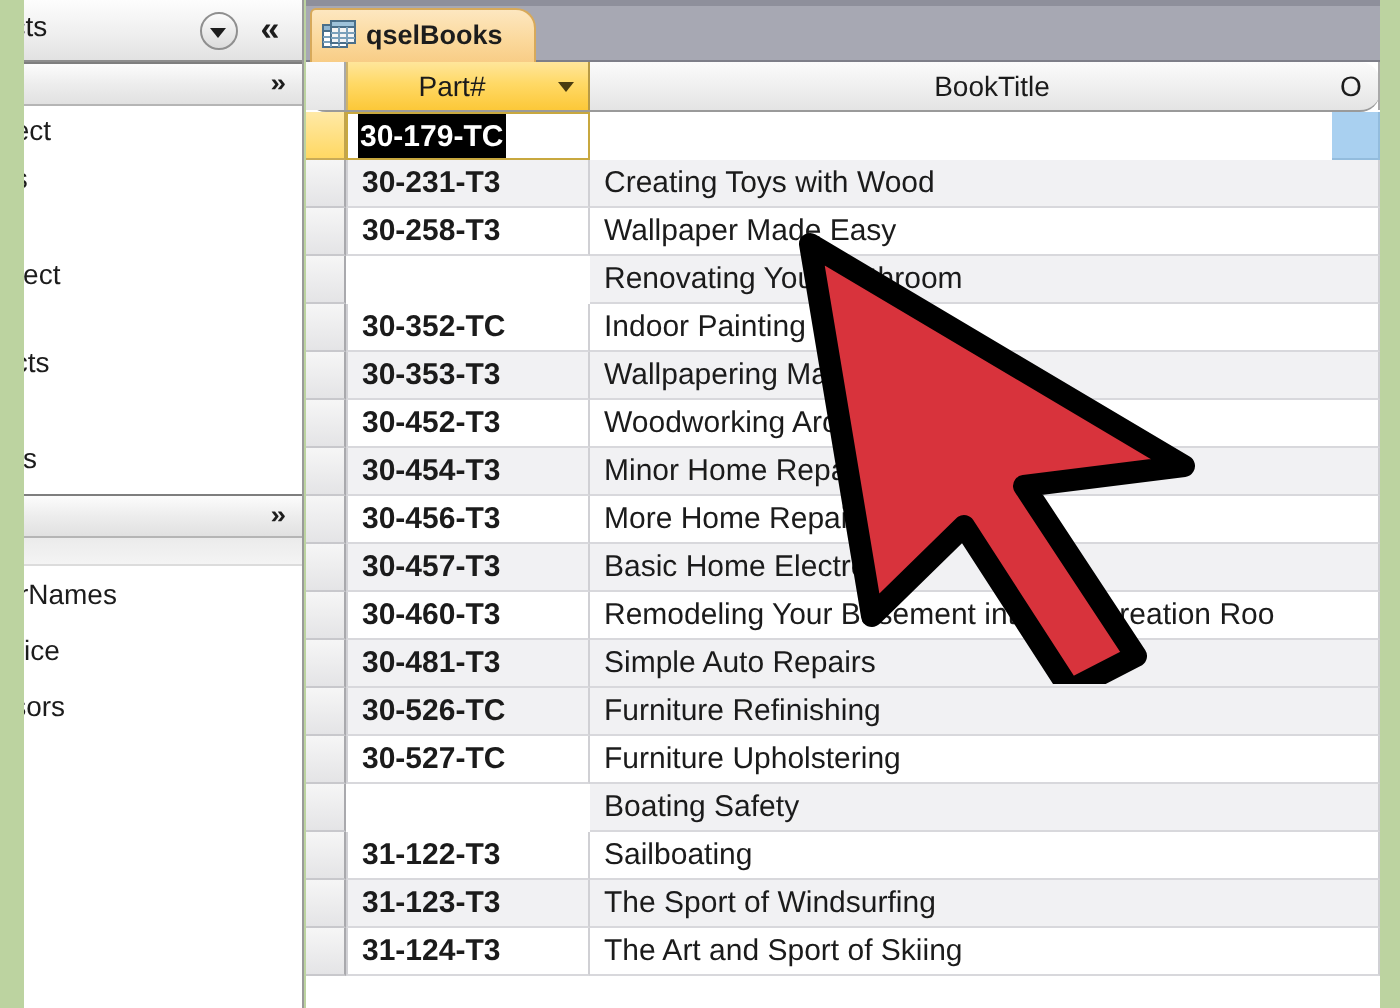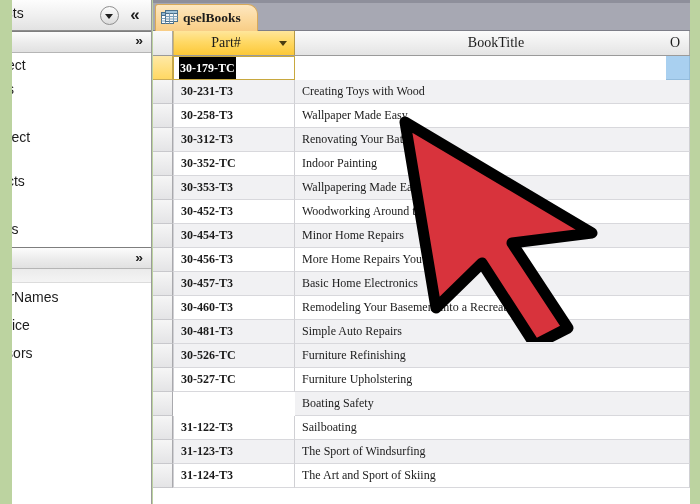--- a/index.html
+++ b/index.html
@@ -135,21 +135,20 @@
   .nav-gap { height: 20px; }
 
   
   #doc-area {
     position: absolute;
     left: 153px;
     top: 0;
     width: 537px;
     height: 504px;
     overflow: hidden;
-    font-family: Liberation Serif, serif;
   }
 
   #tab-strip {
     position: relative;
     height: 31px;
     background: #a7a8b3;
     border-bottom: 1px solid #7d7e88;
     box-sizing: border-box;
   }
   #tab-strip::before {
@@ -190,20 +189,21 @@
     background: #ffffff;
     height: 473px;
     overflow: hidden;
   }
 
   .grid-row {
     position: relative;
     height: 24px;
     box-sizing: border-box;
     white-space: nowrap;
+    border-radius: 10px;
   }
 
   
   #header-row {
     height: 25px;
     border-bottom: 1px solid #9a9a9a;
     background: linear-gradient(to bottom, #fbfbfb 0%, #f0f0f0 48%, #e4e4e4 100%);
   }
   .cell {
     position: absolute;
@@ -265,21 +265,21 @@
   }
   .data-row.alt .c-part,
   .data-row.alt .c-title,
   .data-row.alt .c-third {
     background: #f1f1f3;
   }
   .data-row .c-part { border-left: 1px solid #d0d0d4; }
 
   .cell-text {
     display: block;
-    font-size: 12px;
+    font-size: 15px;
     line-height: 23px;
     color: #1b1b1b;
     padding-left: 7px;
     white-space: nowrap;
     overflow: hidden;
   }
   .c-part .cell-text { font-weight: bold; }
 
   
   #row-0 .c-sel {
@@ -446,23 +446,20 @@
               <div class="cell c-part">
                 <span class="cell-text">30-258-T3</span>
               </div>
               <div class="cell c-title">
                 <span class="cell-text">Wallpaper Made Easy</span>
               </div>
               <div class="cell c-third"></div>
             </div>
             <div class="grid-row data-row alt" id="row-3">
               <div class="cell c-sel"></div>
-              <div class="cell c-part">
-                <span class="cell-text">30-312-T3</span>
-              </div>
               <div class="cell c-title">
                 <span class="cell-text">Renovating Your Bathroom</span>
               </div>
               <div class="cell c-third"></div>
             </div>
             <div class="grid-row data-row" id="row-4">
               <div class="cell c-sel"></div>
               <div class="cell c-part">
                 <span class="cell-text">30-352-TC</span>
               </div>

